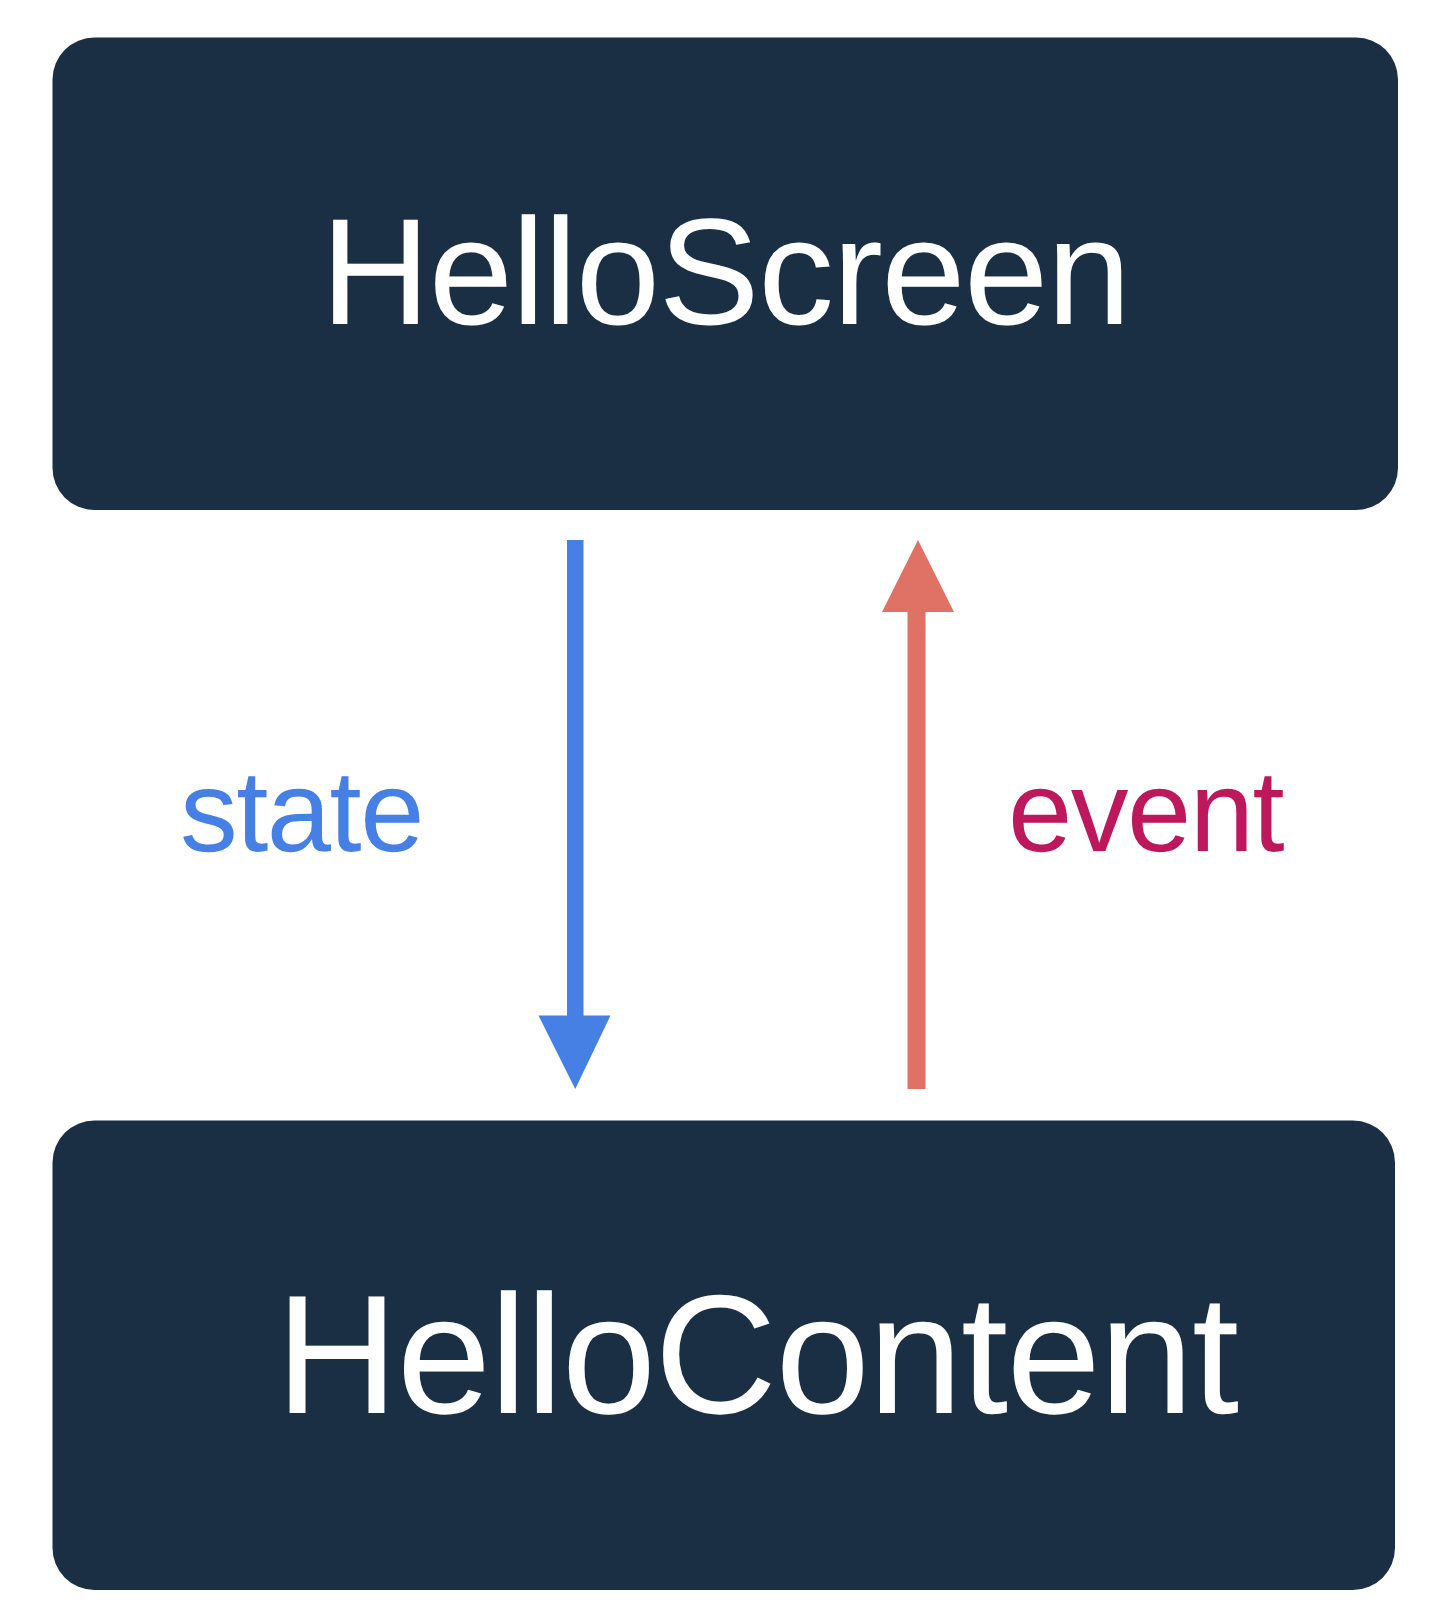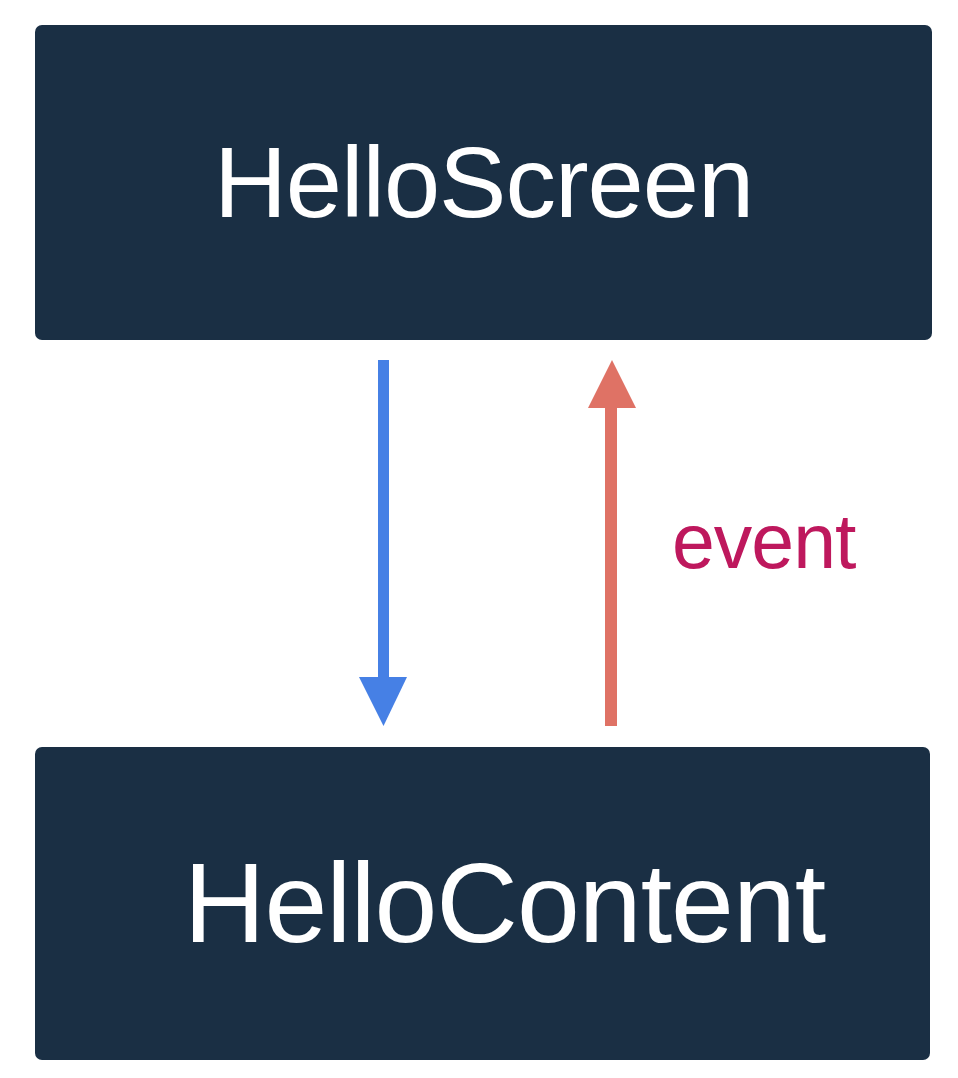--- a/index.html
+++ b/index.html
@@ -17,21 +17,21 @@
     height: 1078px;
     background: #ffffff;
     overflow: hidden;
   }
 
   
   .node {
     position: absolute;
     box-sizing: border-box;
     background: #1a2f44;
-    border-radius: 7px;
+    border-radius: 28px;
     display: flex;
     align-items: center;
     justify-content: center;
   }
   .node-label {
     color: #ffffff;
     font-family: "Liberation Sans", sans-serif;
     font-weight: 400;
     letter-spacing: -1px;
     line-height: 1;
@@ -105,20 +105,21 @@
       <rect x="378" y="360" width="11" height="320" fill="#4680e5"></rect>
       <polygon points="359,677 407,677 383.5,726" fill="#4680e5"></polygon>
     </g>
 
     <g>
       <rect x="605" y="405" width="12" height="321" fill="#df7265"></rect>
       <polygon points="588,408 636,408 612,360" fill="#df7265"></polygon>
     </g>
   </svg>
 
+  <div class="edge-label" id="label-state">state</div>
 
   <div class="edge-label" id="label-event">event</div>
 
   <div class="node" id="node-content">
     <span class="node-label">HelloContent</span>
   </div>
 
 </div>
 
 </body></html>

